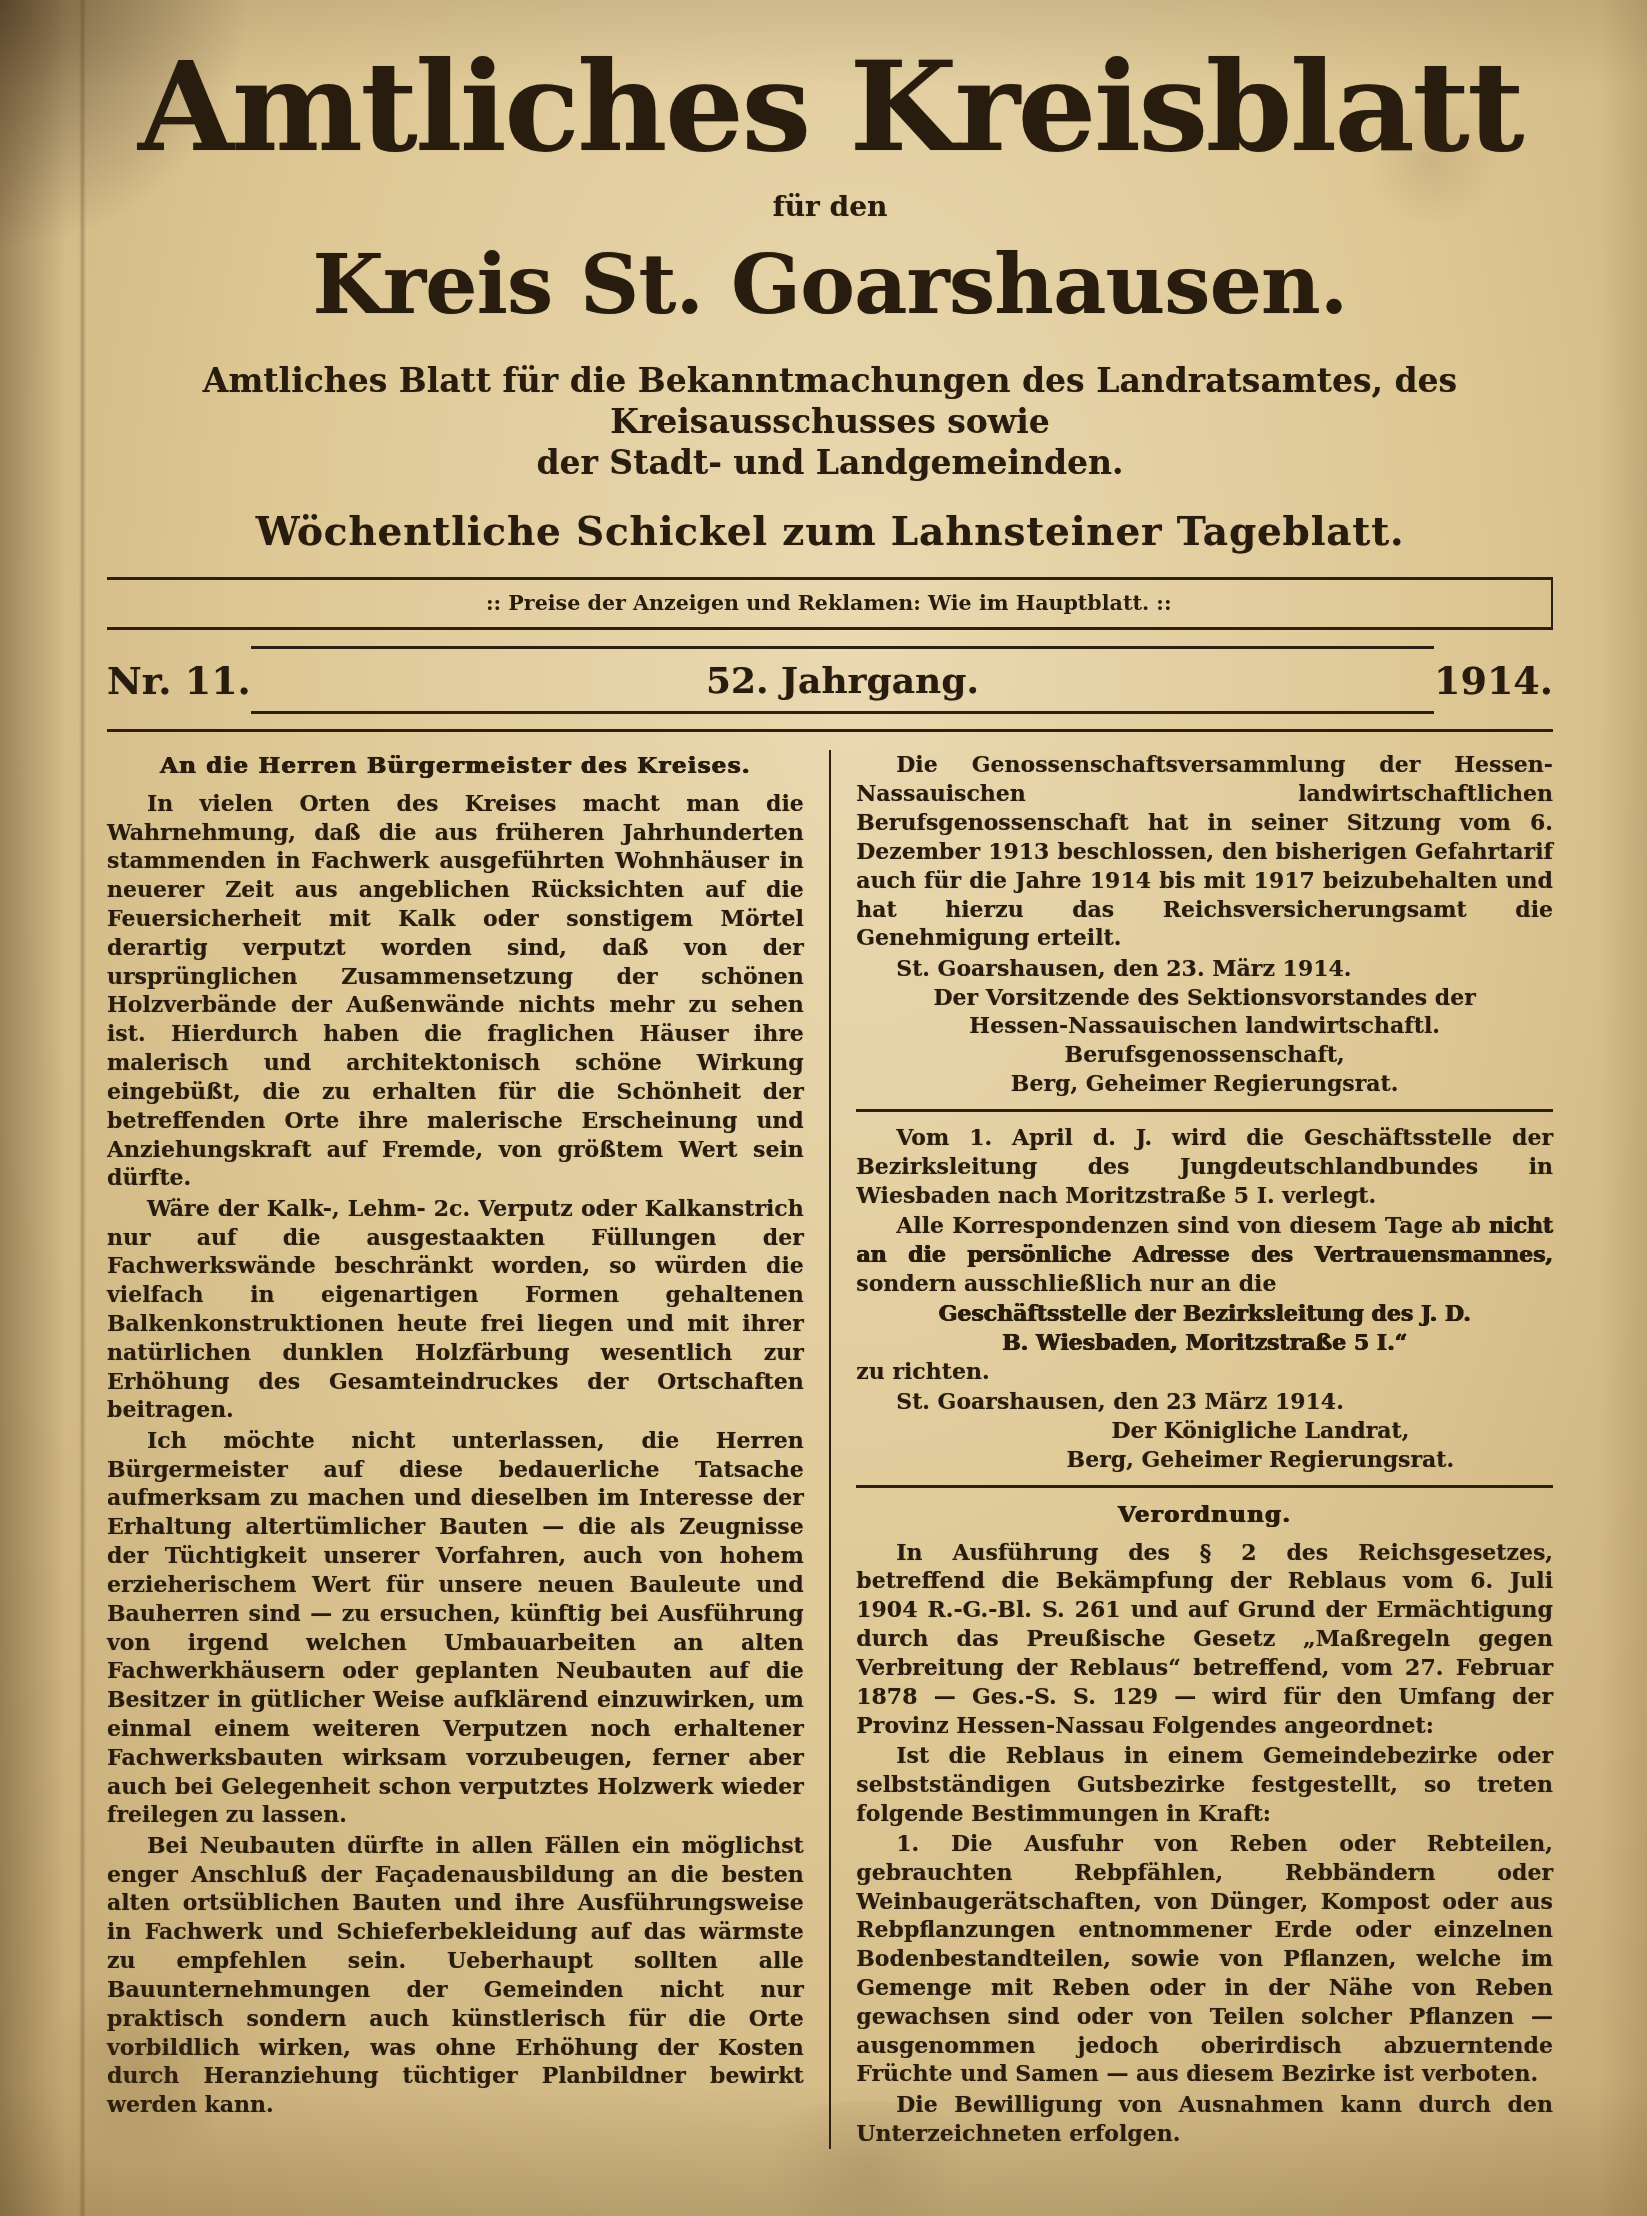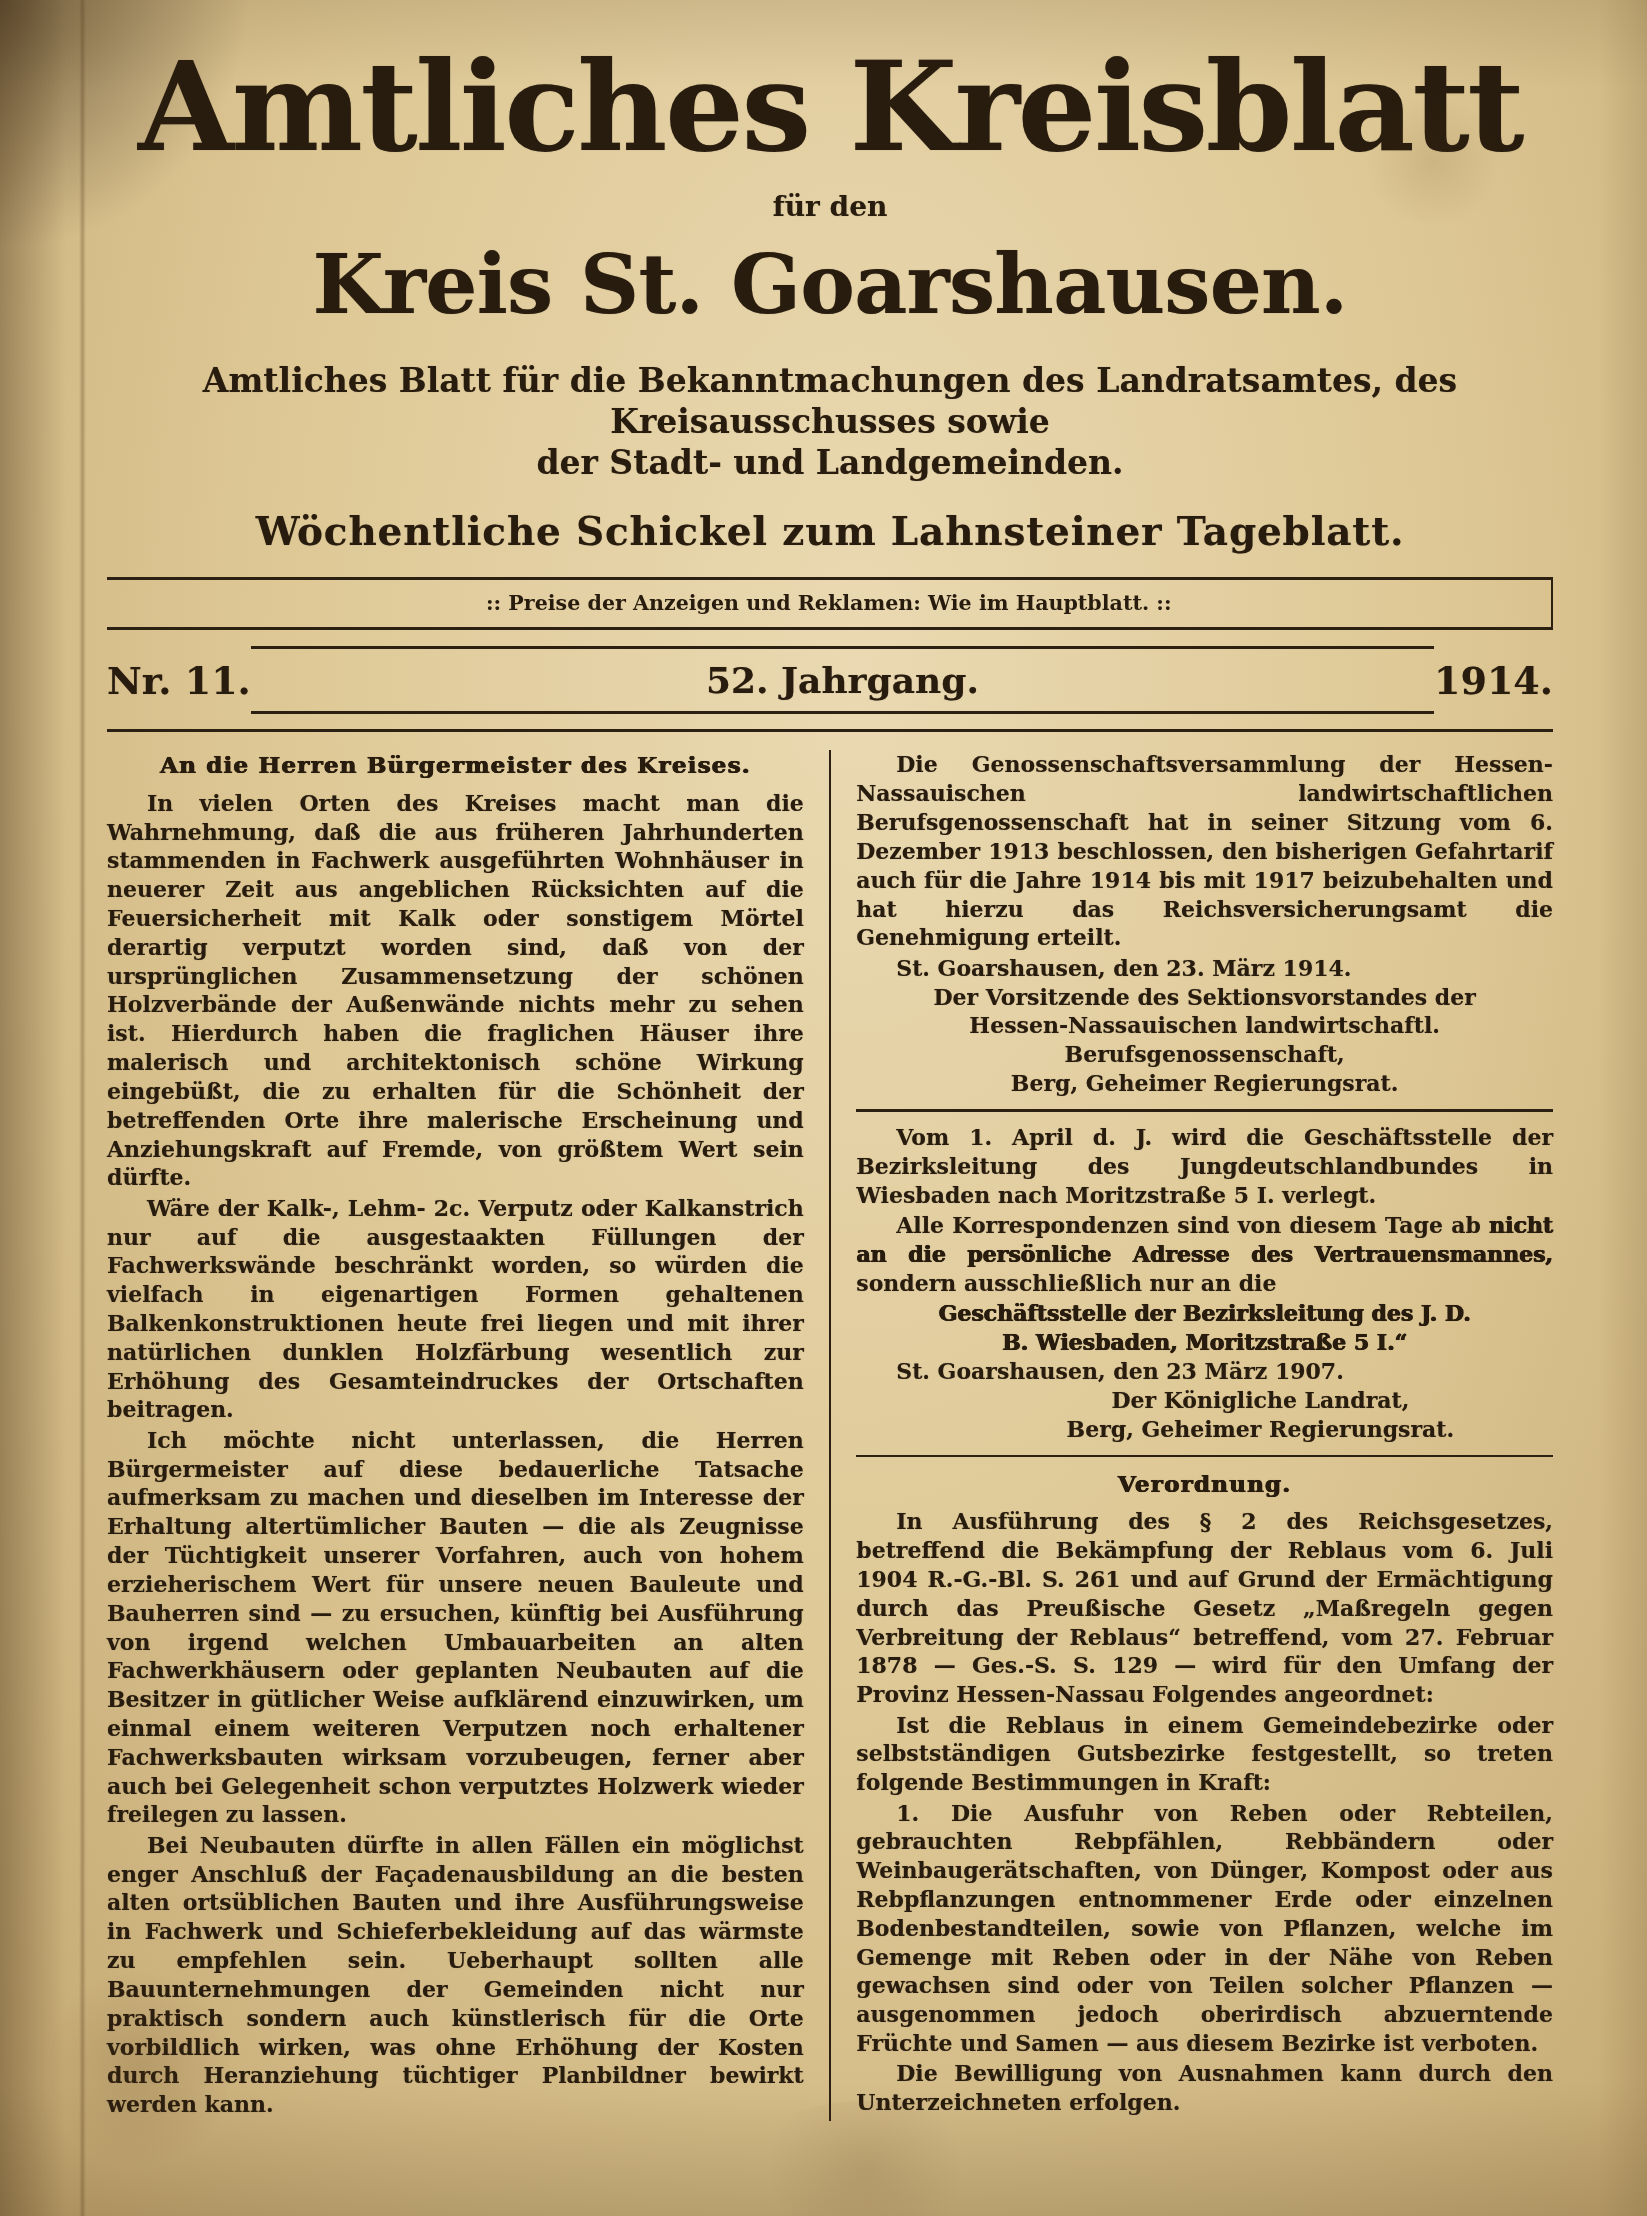--- a/index.html
+++ b/index.html
@@ -180,21 +180,22 @@
       <div class="sig-block-line ink">Berg, Geheimer Regierungsrat.</div>
 
       <div class="rule-col"></div>
 
       <p class="ink">Vom 1. April d. J. wird die Geschäftsstelle der Bezirksleitung des Jungdeutschlandbundes in Wiesbaden nach Moritzstraße 5 I. verlegt.</p>
       <p class="ink">
         <span>Alle Korrespondenzen sind von diesem Tage ab </span><span class="xbold">nicht an die persönliche Adresse des Vertrauensmannes,</span><span> sondern ausschließlich nur an die</span>
       </p>
       <div class="addr xbold">Geschäftsstelle der Bezirksleitung des J. D.</div>
       <div class="addr xbold">B. Wiesbaden, Moritzstraße 5 I.“</div>
-      <div class="dateline ink">St. Goarshausen, den 23 März 1907.</div>
+      <p class="no-indent ink">zu richten.</p>
+      <div class="dateline ink">St. Goarshausen, den 23 März 1914.</div>
       <div class="sig-center ink">Der Königliche Landrat,</div>
       <div class="sig-center ink">Berg, Geheimer Regierungsrat.</div>
 
       <div class="rule-col"></div>
 
       <h3 class="col-heading xbold">Verordnung.</h3>
       <p class="ink">In Ausführung des § 2 des Reichsgesetzes, betreffend die Bekämpfung der Reblaus vom 6. Juli 1904 R.-G.-Bl. S. 261 und auf Grund der Ermächtigung durch das Preußische Gesetz „Maßregeln gegen Verbreitung der Reblaus“ betreffend, vom 27. Februar 1878 — Ges.-S. S. 129 — wird für den Umfang der Provinz Hessen-Nassau Folgendes angeordnet:</p>
       <p class="ink">Ist die Reblaus in einem Gemeindebezirke oder selbstständigen Gutsbezirke festgestellt, so treten folgende Bestimmungen in Kraft:</p>
       <p class="ink">1. Die Ausfuhr von Reben oder Rebteilen, gebrauchten Rebpfählen, Rebbändern oder Weinbaugerätschaften, von Dünger, Kompost oder aus Rebpflanzungen entnommener Erde oder einzelnen Bodenbestandteilen, sowie von Pflanzen, welche im Gemenge mit Reben oder in der Nähe von Reben gewachsen sind oder von Teilen solcher Pflanzen — ausgenommen jedoch oberirdisch abzuerntende Früchte und Samen — aus diesem Bezirke ist verboten.</p>
       <p class="ink">Die Bewilligung von Ausnahmen kann durch den Unterzeichneten erfolgen.</p>

